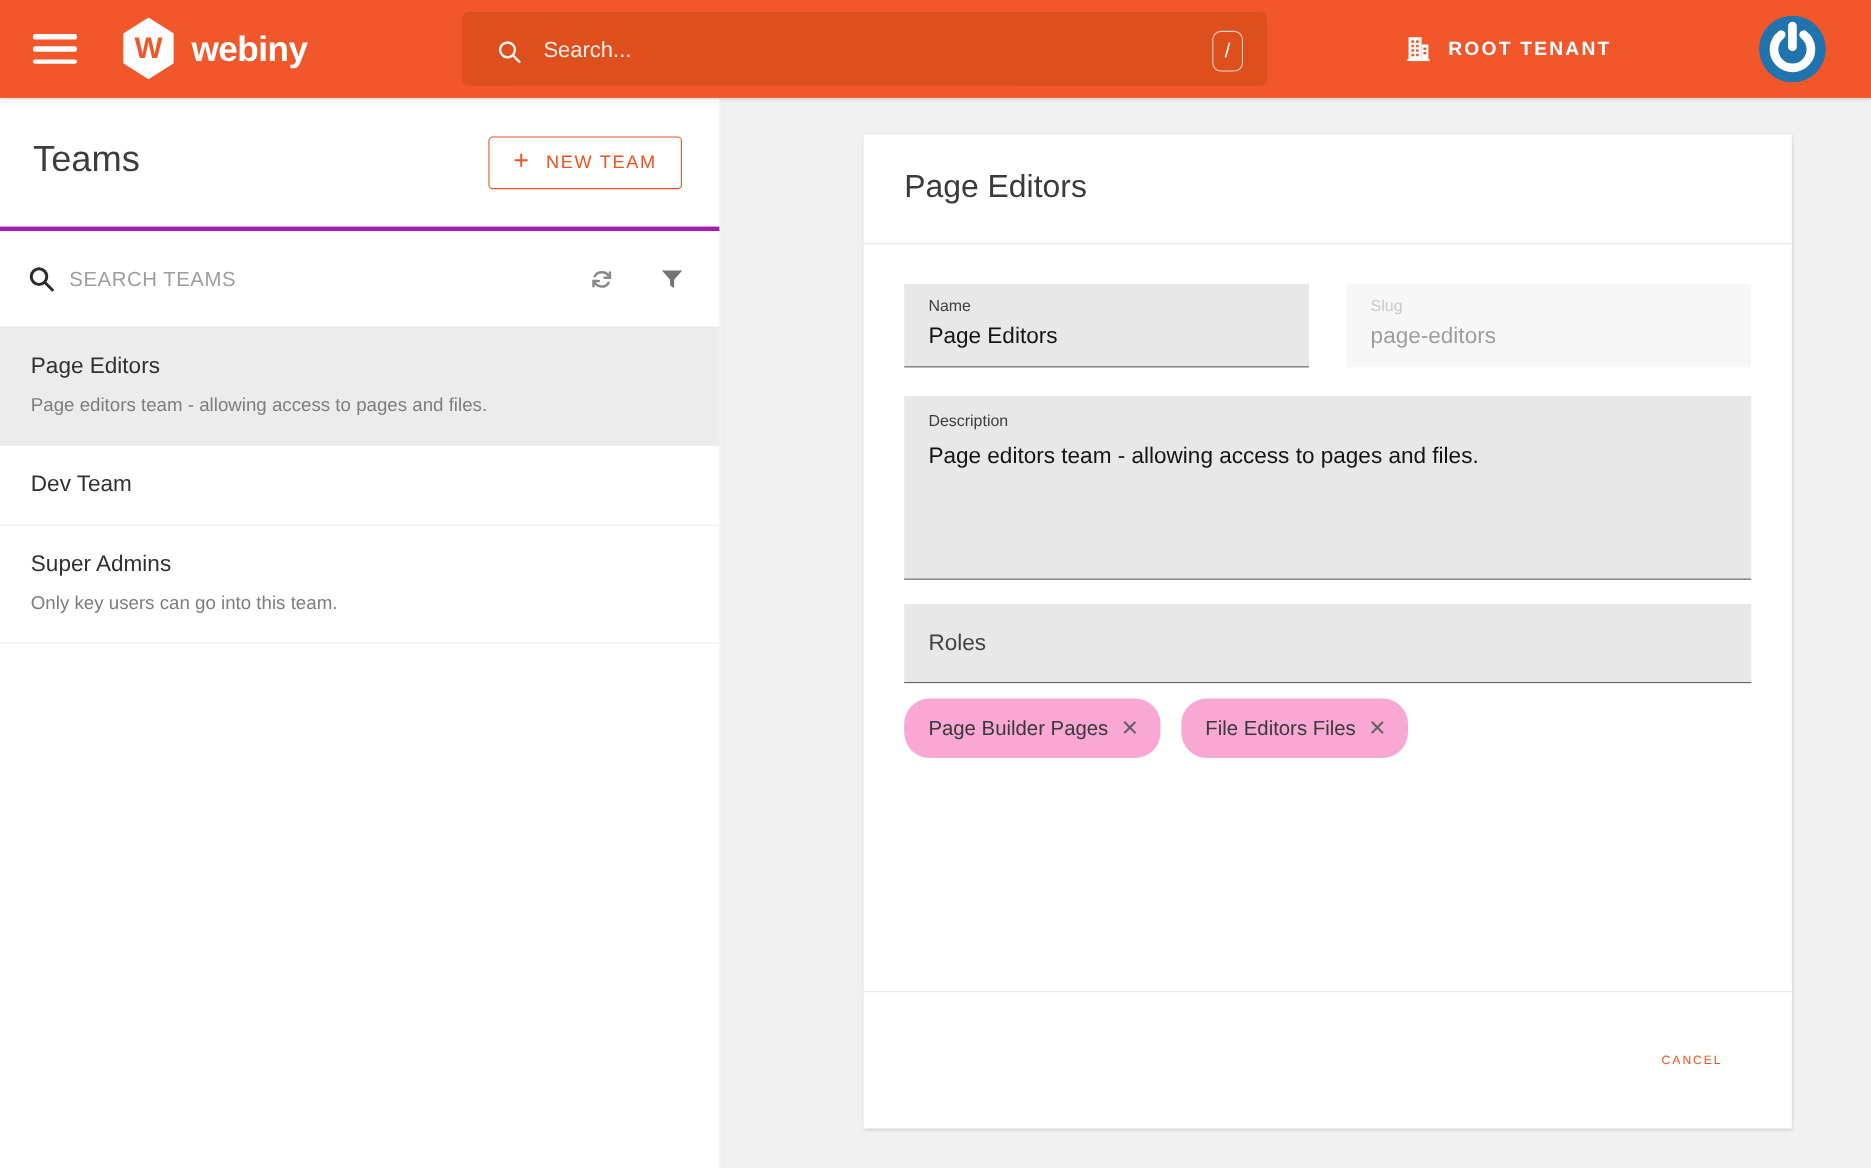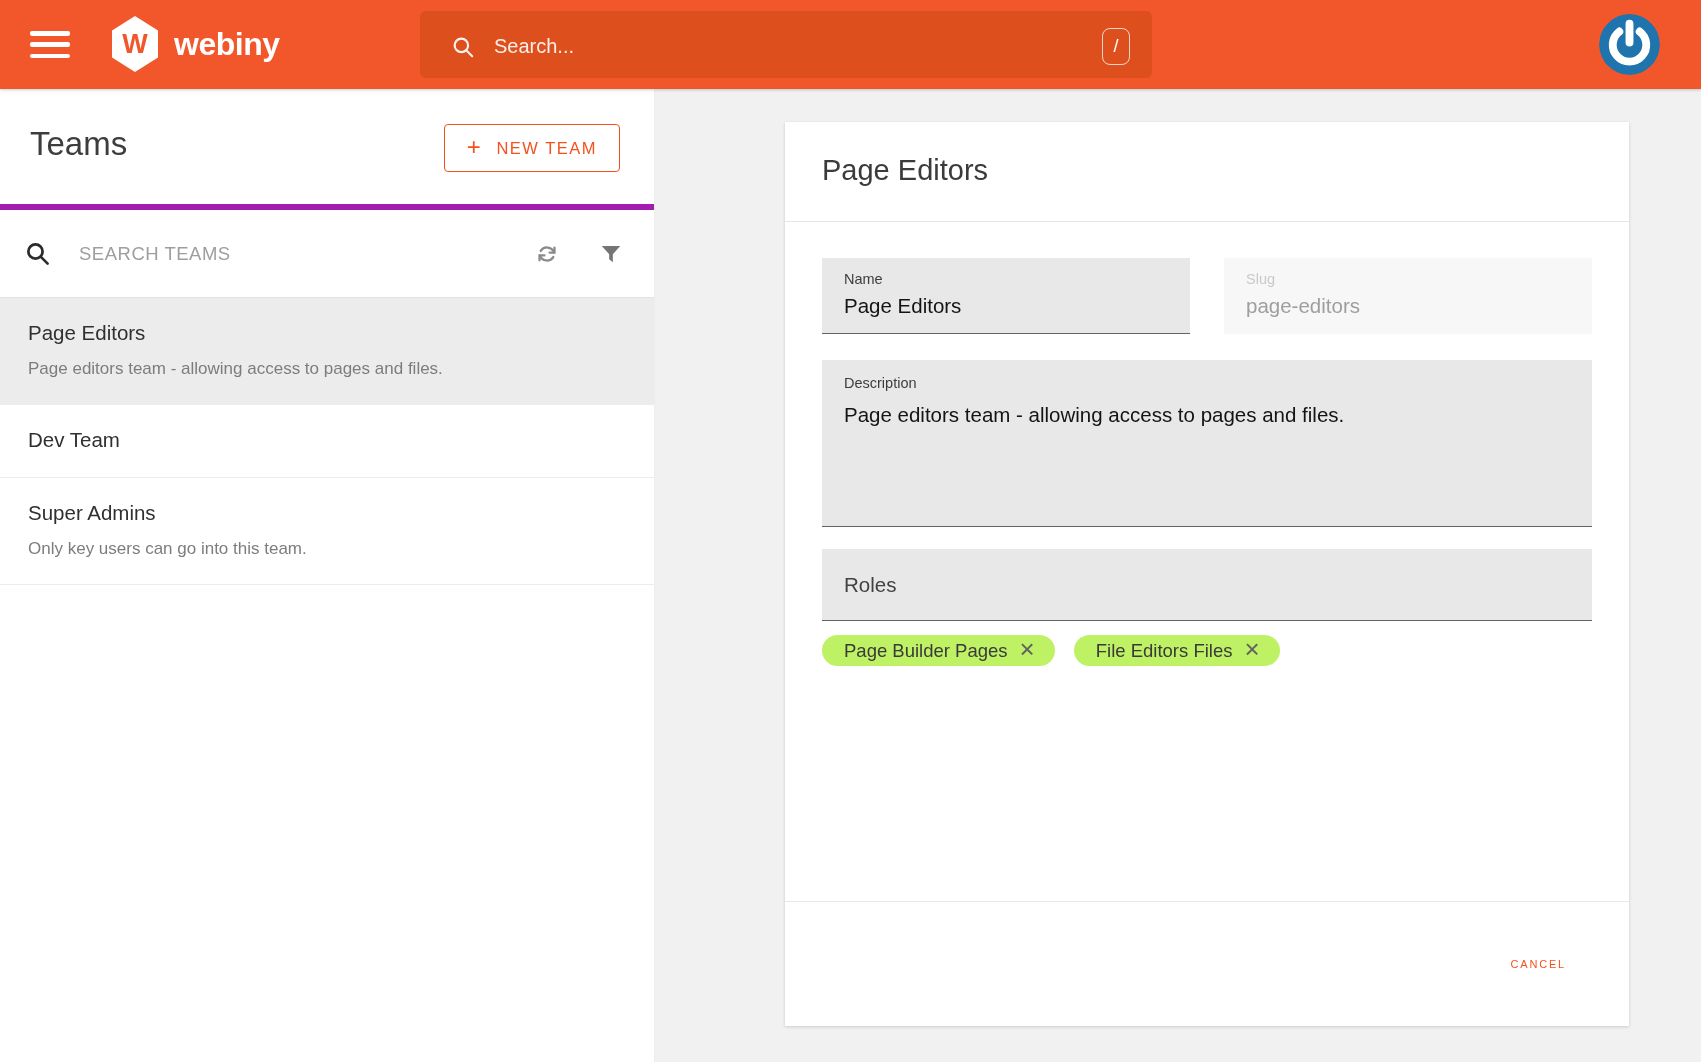--- a/index.html
+++ b/index.html
@@ -31,31 +31,31 @@
     color:#fff; font-size:18px; display:flex; align-items:center; justify-content:center; }
 
   .tenant { position:absolute; right:236px; top:0; height:89px; display:flex; align-items:center; cursor:pointer; }
   .tenant .label { color:#fff; font-size:17.5px; letter-spacing:2px; margin-left:14px; font-weight:bold; }
   .avatar { position:absolute; right:41px; top:14px; width:61px; height:61px; border-radius:50%;
     overflow:hidden; cursor:pointer; }
 
   
   .sidepanel { position:absolute; left:0; top:89px; width:655px; bottom:0; background:#fff;
     border-right:1px solid rgba(0,0,0,.07); }
-  .panel-head { height:121px; position:relative; border-bottom:6px solid #a21caf; }
+  .panel-head { height:121px; position:relative; border-bottom:4px solid #a21caf; }
   .panel-title { position:absolute; left:30px; top:36px; font-size:33px; color:#3d3d3d; font-weight:normal; }
   .new-team-btn { position:absolute; right:34px; top:35px; height:48px; padding:0 22px;
     border:1px solid #f4511e; border-radius:4px; background:#fff; color:#f4511e;
     font-size:16.5px; letter-spacing:1.5px; display:flex; align-items:center; cursor:pointer;
     font-family:"Liberation Sans",sans-serif; }
   .new-team-btn .plus { font-size:24px; margin-right:14px; font-weight:normal; margin-top:-2px; }
 
   .search-row { height:88px; display:flex; align-items:center; padding:0 30px 0 24px;
     border-bottom:1px solid #e3e3e3; }
-  .search-row input { flex:1; border:none; outline:none; font-size:18.5px; margin-left:28px;
+  .search-row input { flex:1; border:none; outline:none; font-size:18.5px; margin-left:12px;
     color:#444; letter-spacing:.5px; font-family:"Liberation Sans",sans-serif; }
   .search-row input::placeholder { color:#9e9e9e; }
   .icon-btn { width:26px; height:26px; margin-left:38px; cursor:pointer; flex:0 0 auto; }
 
   .team-item { padding:23px 30px 25px 28px; border-bottom:1px solid #ececec; cursor:pointer; }
   .team-item.selected { background:#ececec; border-bottom:1px solid #ececec; }
   .team-name { font-size:20.5px; color:#303030; }
   .team-desc { font-size:17px; color:#7d7d7d; margin-top:14px; }
 
   
@@ -79,21 +79,21 @@
     border-bottom:1px solid #636363; padding:15px 22px; }
   .desc-field textarea { display:block; width:100%; height:170px; border:none; outline:none;
     background:transparent; resize:none; font-size:20.5px; color:#141414; margin-top:12px;
     font-family:"Liberation Sans",sans-serif; }
 
   .roles-field { margin:22px 37px 0; height:72px; background:#e8e8e8;
     border-bottom:1px solid #636363; display:flex; align-items:center; padding:0 22px;
     font-size:20.5px; color:#424242; cursor:text; }
 
   .chips { margin:14px 37px 0; display:flex; gap:19px; }
-  .chip { height:31px; background:#bef264; border-radius:23px; display:flex; align-items:center;
+  .chip { height:54px; background:#f9a8d4; border-radius:23px; display:flex; align-items:center;
     padding:0 20px 0 22px; font-size:18.5px; color:#3a3a3a; }
   .chip .x { font-size:26px; color:#616161; margin-left:12px; cursor:pointer; line-height:1; margin-top:-3px; }
 
   .card-footer { position:absolute; left:0; right:0; bottom:0; height:125px;
     border-top:1px solid #e8e8e8; display:flex; justify-content:flex-end; padding:35px 37px 0; }
   .cancel-btn { height:54px; padding:0 26px; background:transparent; border:none; color:#f4511e;
     font-size:11px; letter-spacing:1.8px; cursor:pointer; font-family:"Liberation Sans",sans-serif; }
   .save-btn { height:54px; width:162px; margin-left:12px; background:#f4511e; border:none;
     border-radius:4px; color:#fff; font-size:17px; letter-spacing:1.8px; cursor:pointer;
     box-shadow:0 2px 4px rgba(0,0,0,.25); font-family:"Liberation Sans",sans-serif; }
@@ -117,20 +117,28 @@
 
   <div class="searchbar">
     <svg width="26" height="26" viewBox="0 0 24 24" fill="none" stroke="rgba(255,255,255,.92)" stroke-width="2" stroke-linecap="round">
       <circle cx="10.5" cy="10.5" r="6.2"></circle>
         <path d="M15.2 15.2 L20.5 20.5"></path>
     </svg>
     <input type="text" placeholder="Search..." style="">
     <div class="slash-badge">/</div>
   </div>
 
+  <div class="tenant">
+    <svg width="27" height="27" viewBox="0 0 24 24" fill="#ffffff" fill-rule="evenodd">
+      <path d="M4 2.5h10.5V21.5H4z M6.3 5h2.1v2.1H6.3z M10.1 5h2.1v2.1h-2.1z M6.3 8.6h2.1v2.1H6.3z M10.1 8.6h2.1v2.1h-2.1z M6.3 12.2h2.1v2.1H6.3z M10.1 12.2h2.1v2.1h-2.1z M6.3 15.8h2.1v2.1H6.3z M10.1 15.8h2.1v2.1h-2.1z"></path>
+      <path d="M14.5 8.5H20V21.5h-5.5z M16 10.8h2.3v2H16z M16 14.4h2.3v2H16z"></path>
+      <rect x="3" y="20.2" width="18" height="1.6"></rect>
+    </svg>
+    <span class="label">ROOT TENANT</span>
+  </div>
 
   <div class="avatar">
     <svg width="61" height="61" viewBox="0 0 24 24">
       <circle cx="12" cy="12" r="12" fill="#1f74ad"></circle>
       <path d="M12 3.8 v7.4" stroke="#ffffff" stroke-width="3.1" stroke-linecap="round" fill="none"></path>
       <path d="M8 6.9 a6.6 6.6 0 1 0 8 0" stroke="#ffffff" stroke-width="3.1" stroke-linecap="round" fill="none"></path>
     </svg>
   </div>
 </div>
 

